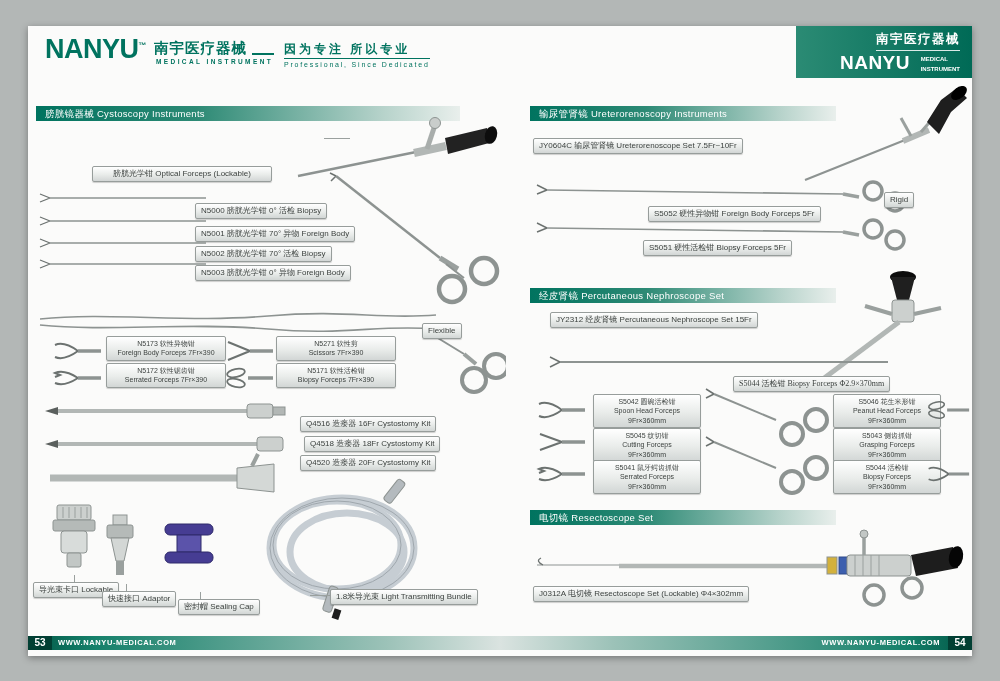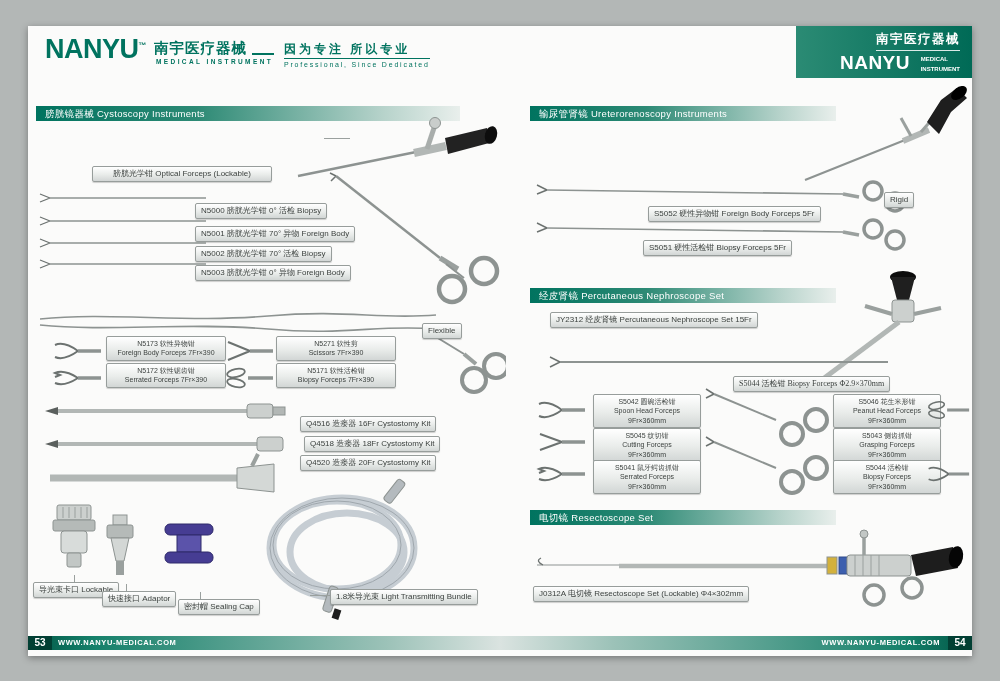--- a/index.html
+++ b/index.html
@@ -216,20 +216,21 @@
   <div class="secbar" style="left:502px;top:80px;width:306px;">输尿管肾镜 Ureterorenoscopy Instruments</div>
 
   <svg class="ill" style="left:775px;top:60px;" width="170" height="100" viewBox="0 0 170 100">
     <line x1="2" y1="94" x2="102" y2="54" stroke="#8d9391" stroke-width="2"></line>
     <line x1="100" y1="55" x2="126" y2="44" stroke="#b2b7b5" stroke-width="6"></line>
     <line x1="108" y1="50" x2="98" y2="32" stroke="#9aa09e" stroke-width="3"></line>
     <line x1="118" y1="46" x2="132" y2="30" stroke="#9aa09e" stroke-width="3"></line>
     <polygon points="124,36 138,14 154,2 164,12 148,26 136,48" fill="#1e1e1e"></polygon>
     <ellipse cx="156" cy="7" rx="9" ry="5.5" fill="#000" transform="rotate(-38 156 7)"></ellipse>
   </svg>
+  <div class="lb" style="left:505px;top:112px;">JY0604C 输尿管肾镜 Ureterorenoscope Set 7.5Fr~10Fr</div>
 
   <svg class="ill" style="left:507px;top:152px;" width="378" height="40" viewBox="0 0 378 40">
     <path d="M12,12 L2,7 M12,12 L2,16" stroke="#6c7270" stroke-width="1.4" fill="none"></path>
     <line x1="12" y1="12" x2="308" y2="16" stroke="#8d9391" stroke-width="1.6"></line>
     <line x1="308" y1="16" x2="324" y2="19" stroke="#9aa09e" stroke-width="3.5"></line>
     <circle cx="338" cy="13" r="9" fill="none" stroke="#8d9391" stroke-width="3.5"></circle>
     <circle cx="360" cy="24" r="9" fill="none" stroke="#8d9391" stroke-width="3.5"></circle>
   </svg>
   <div class="lb" style="left:856px;top:166px;">Rigid</div>
   <div class="lb" style="left:620px;top:180px;">S5052 硬性异物钳 Foreign Body Forceps 5Fr</div>

